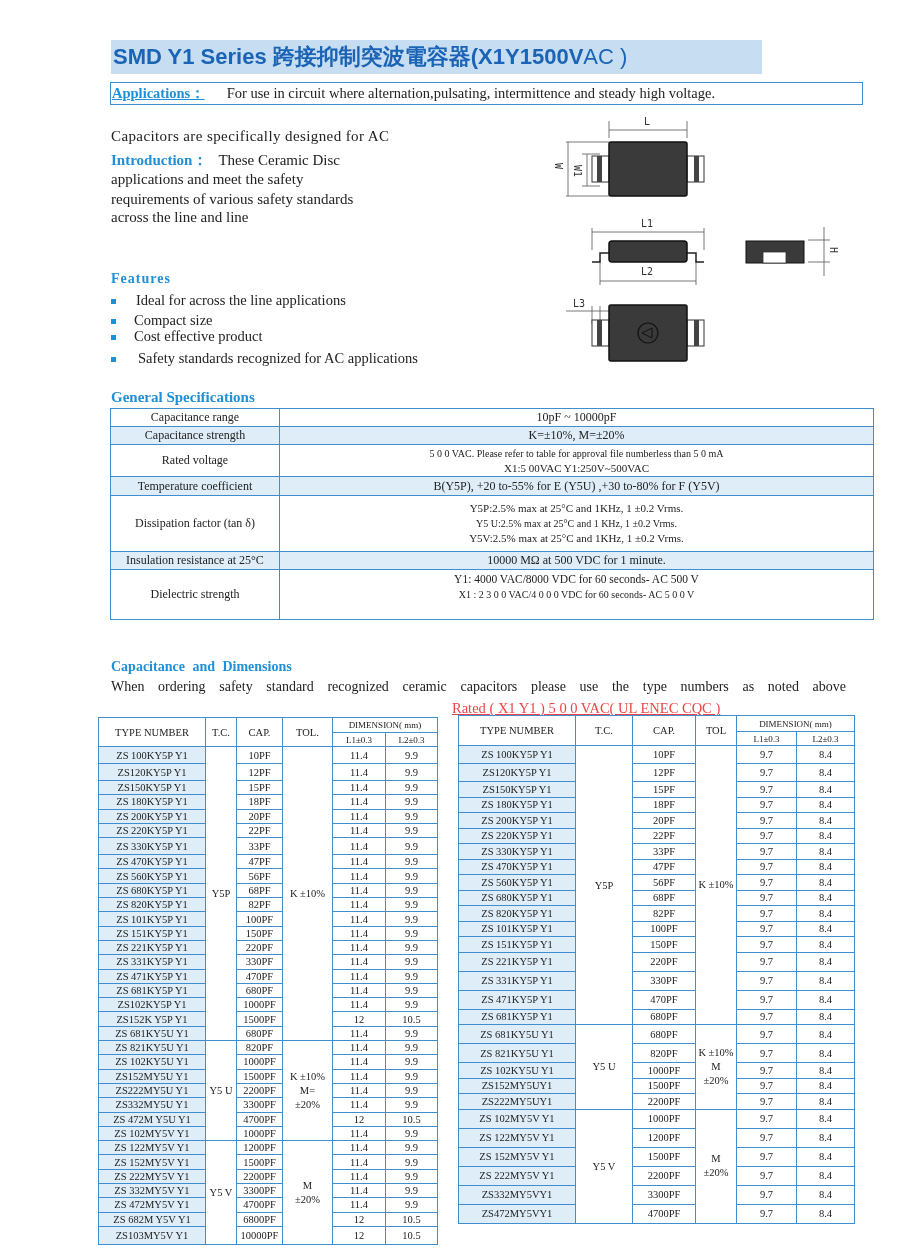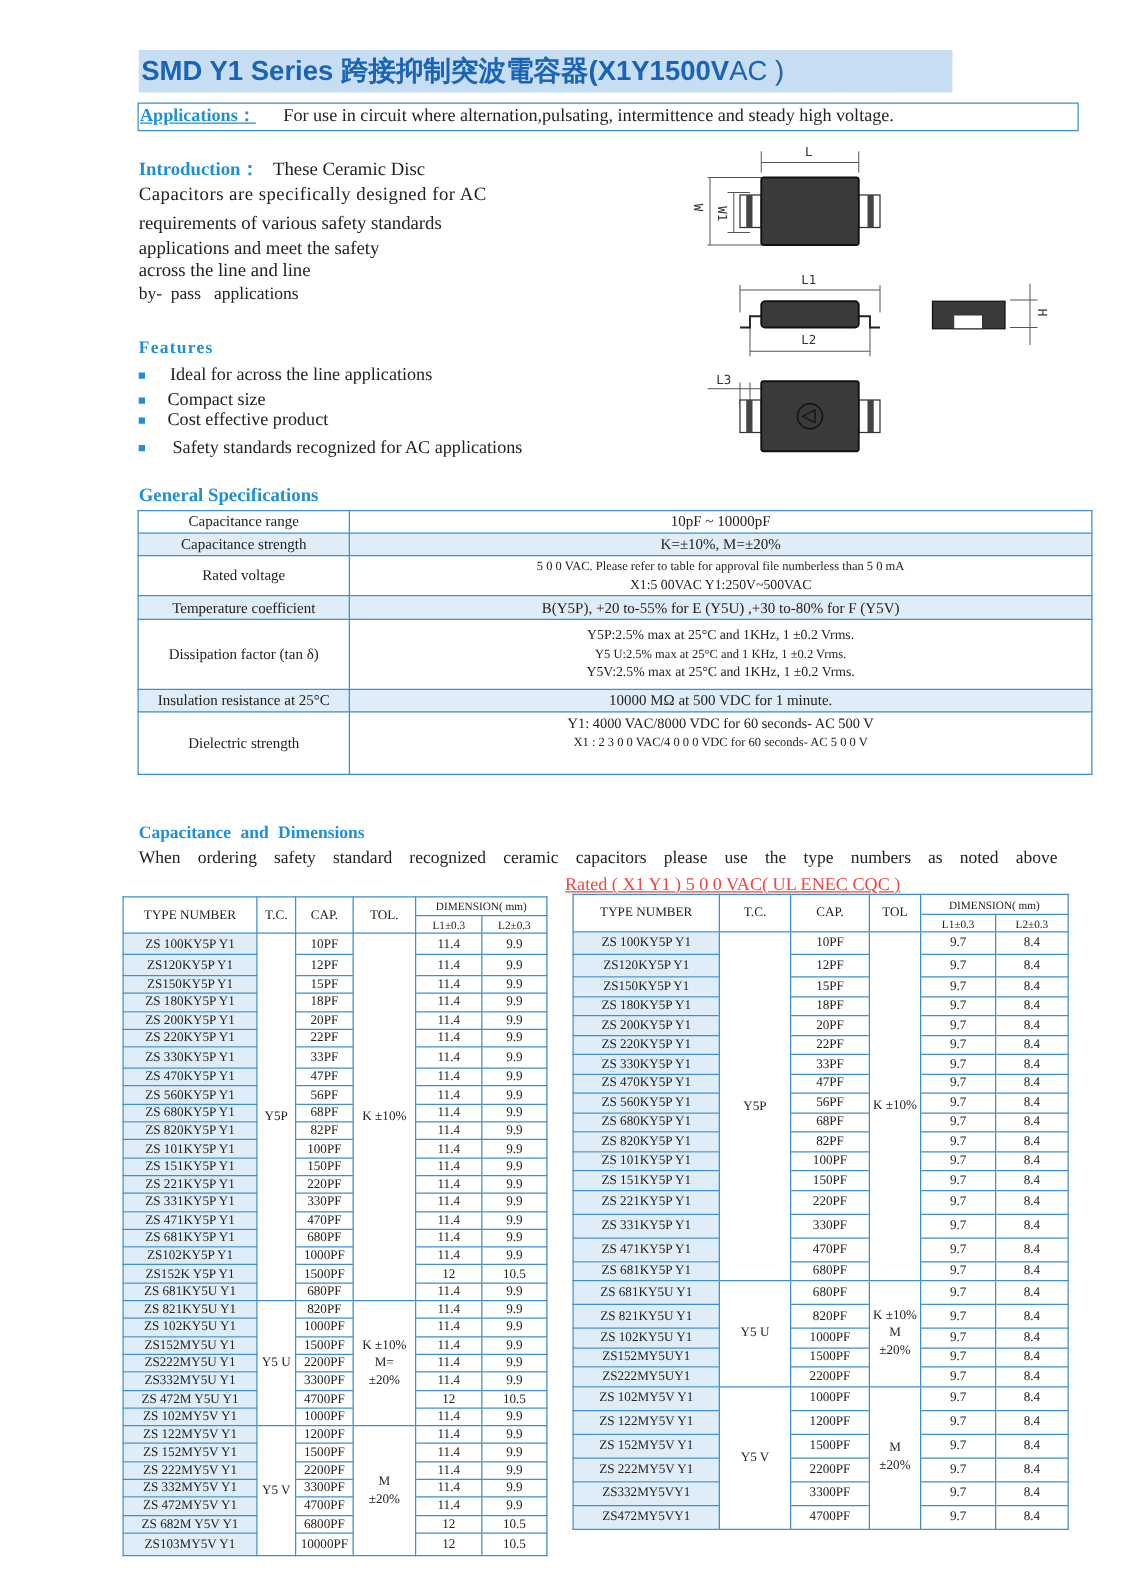--- a/index.html
+++ b/index.html
@@ -55,26 +55,25 @@
 </head>
 <body>
 
 <div class="title-bar"><span>SMD Y1 Series 跨接抑制突波電容器(X1Y1500V</span><span class="ac">AC   )</span></div>
 
 <div class="apps-box">
   <span class="lbl">Applications：</span><span class="txt">For use in circuit where alternation,pulsating, intermittence and steady high voltage.</span>
 </div>
 
 <div class="intro">
+  <span class="line" style="letter-spacing:0.4px; margin-bottom:4px">Capacitors are specifically designed for AC</span>
   <span class="line" style="margin-bottom:0px"><span class="lbl">Introduction：</span>&nbsp;&nbsp; <span>These Ceramic Disc</span></span>
-  <span class="line" style="letter-spacing:0.4px; margin-bottom:4px">Capacitors are specifically designed for AC</span>
+  <span class="line">applications and meet the safety</span>
   <span class="line">requirements of various safety standards</span>
-  <span class="line">applications and meet the safety</span>
   <span class="line" style="line-height:17px">across the line and line</span>
-  <span class="line" style="font-size:14px; line-height:19px; white-space:pre">by-  pass   applications</span>
 </div>
 
 <div class="features-title">Features</div>
 <div class="features">
   <div class="feat" style="top:0px; left:0"><span class="bullet"></span><span>Ideal for across the line applications</span></div>
   <div class="feat" style="top:20px; left:0"><span class="bullet" style="margin-right:18px"></span><span>Compact size</span></div>
   <div class="feat" style="top:36px; left:0"><span class="bullet" style="margin-right:18px"></span><span>Cost effective product</span></div>
   <div class="feat" style="top:58px; left:0"><span class="bullet" style="margin-right:22px"></span><span>Safety standards recognized for AC applications</span></div>
 </div>
 

